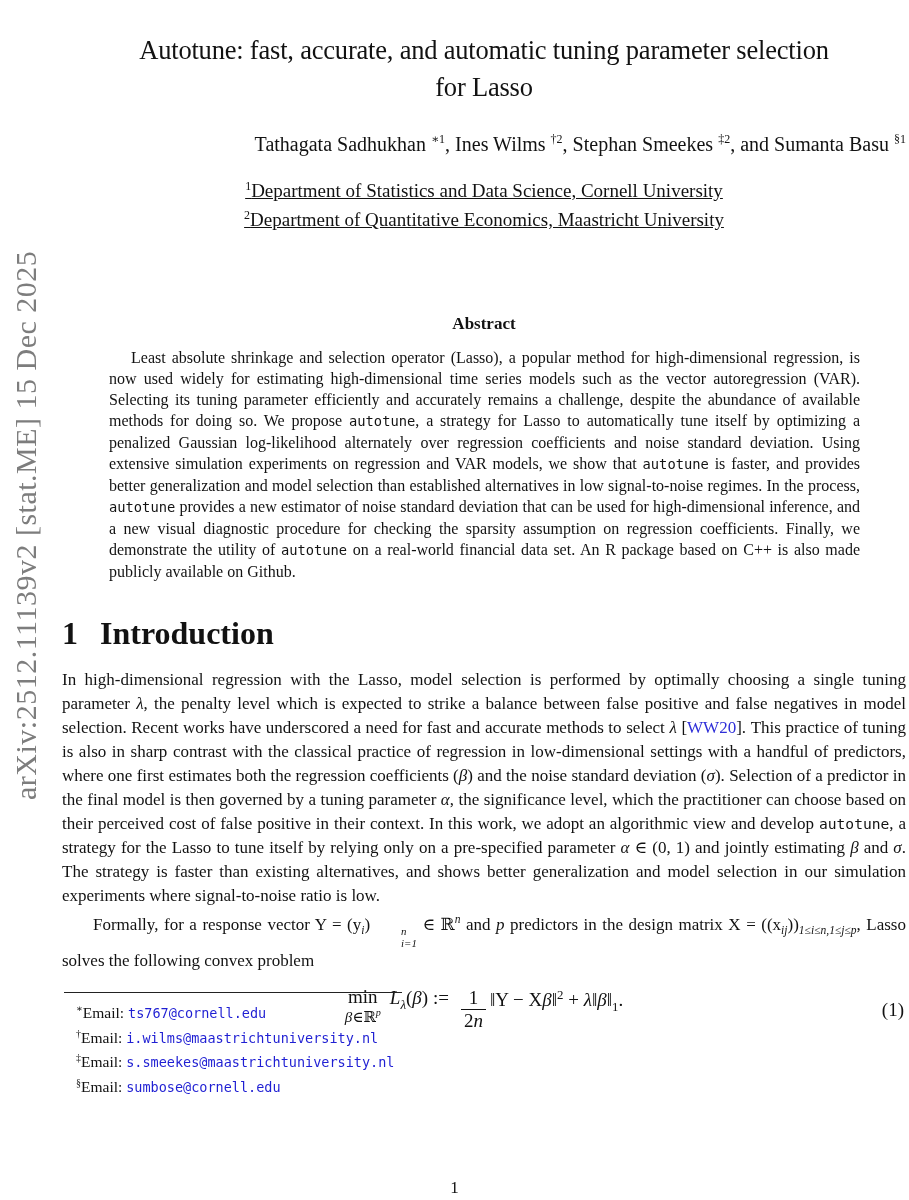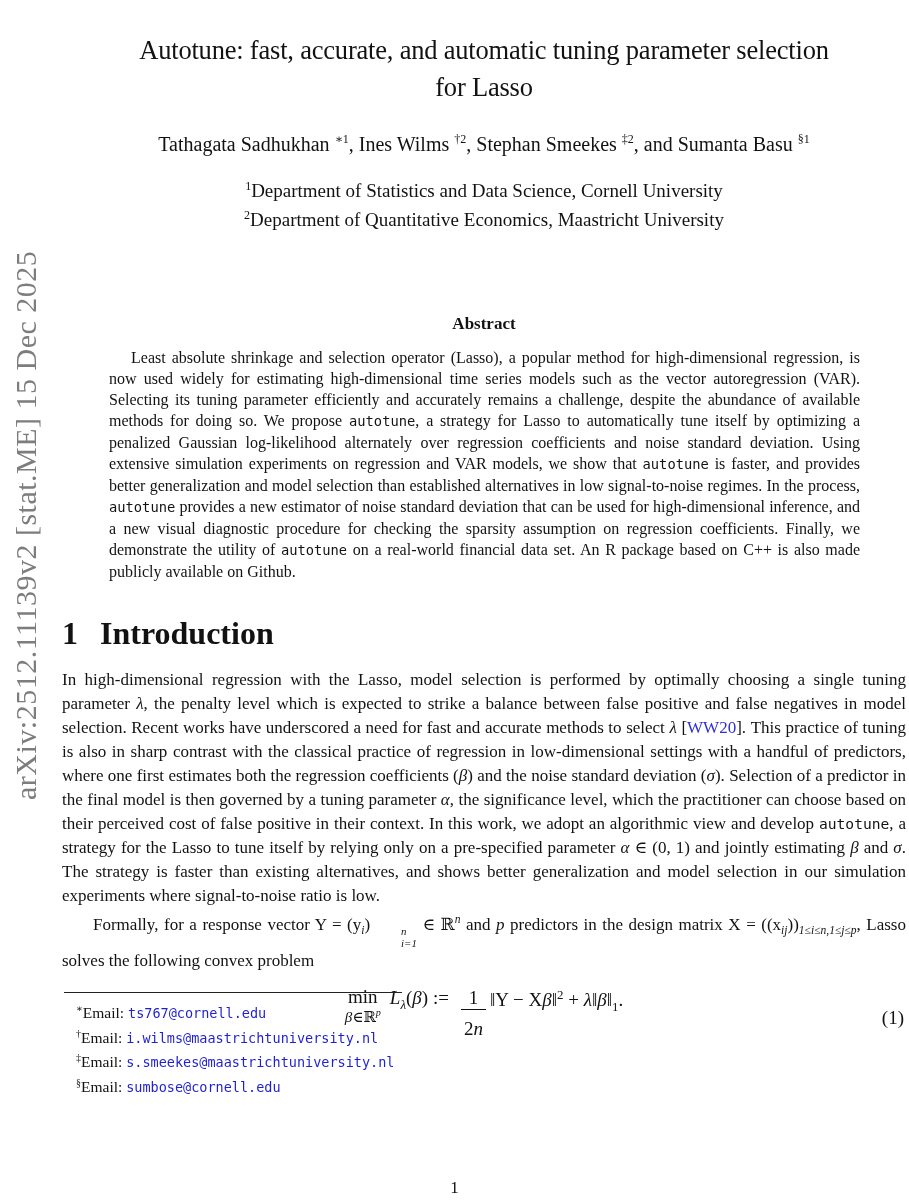--- a/index.html
+++ b/index.html
@@ -17,23 +17,23 @@
   
   .watermark{
     position:absolute;left:2px;top:180px;height:690px;width:48px;
     writing-mode:vertical-rl;transform:rotate(180deg);
     font-size:30px;line-height:48px;text-align:center;
     color:var(--watermark-gray);letter-spacing:0.5px;white-space:nowrap;
   }
   .content{position:absolute;left:62px;top:5px;width:844px;margin-top:24px;}
   .title{ text-align:center;font-size:26.5px;line-height:37px;margin-top:3px;letter-spacing:-0.2px;}
   .title-line{white-space:nowrap;}
-  .authors{text-align:center;font-size:20px;margin-top:26px;}
+  .authors{text-align:right;font-size:20px;margin-top:26px;}
   .authors sup,.affil sup{font-size:12px;}
-  .affils{margin-top:18px;}
+  .affils{margin-top:18px;text-decoration:underline;}
   .affil{text-align:center;font-size:19px;line-height:24px;}
   .abstract-heading{text-align:center;font-weight:bold;font-size:17px;margin-top:82px;}
   .abstract-body{
     margin:13px 46px 0 47px;font-size:16px;line-height:21px;
     text-align:justify;text-indent:22px;
   }
   .section-heading{margin-top:33px;font-size:32px;font-weight:bold;}
   .section-number{display:inline-block;margin-right:22px;}
   .para{font-size:17px;line-height:24px;text-align:justify;}
   .para1{margin-top:16px;}
@@ -50,21 +50,21 @@
   .equation-row{
     position:relative;margin-top:14px;font-size:19px;
     display:flex;justify-content:center;align-items:flex-start;width:100%;
   }
   .eq-min{display:inline-flex;flex-direction:column;align-items:center;margin-right:9px;}
   .eq-min-op{line-height:1.05;}
   .eq-min-sub{font-size:15px;line-height:1.1;}
   .eq-lhs{margin-right:8px;}
   .eq-frac{display:inline-flex;flex-direction:column;align-items:center;margin:0 4px;}
   .eq-num{line-height:1.15;padding:0 3px;}
-  .eq-den{line-height:1.15;border-top:1.2px solid var(--text);padding:8px 3px;}
+  .eq-den{line-height:1.15;border-top:1.2px solid var(--text);padding:0 3px;}
   .eq-number{position:absolute;right:2px;top:50%;transform:translateY(-50%);}
   .footnotes{position:absolute;left:62px;top:992px;width:560px;}
   .footnote-rule{width:338px;border:none;border-top:1.4px solid #222;margin:0 0 6px 2px;}
   .footnote-item{font-size:15.5px;line-height:20.5px;margin-left:14px;}
   .footnote-item sup{font-size:10px;}
   .email{font-family:"DejaVu Sans Mono","Liberation Mono",monospace;font-size:13.5px;color:var(--link-blue);}
   .page-number{position:absolute;left:0;width:909px;top:1178px;text-align:center;font-size:17px;}
 </style>
 </head>
 <body>

